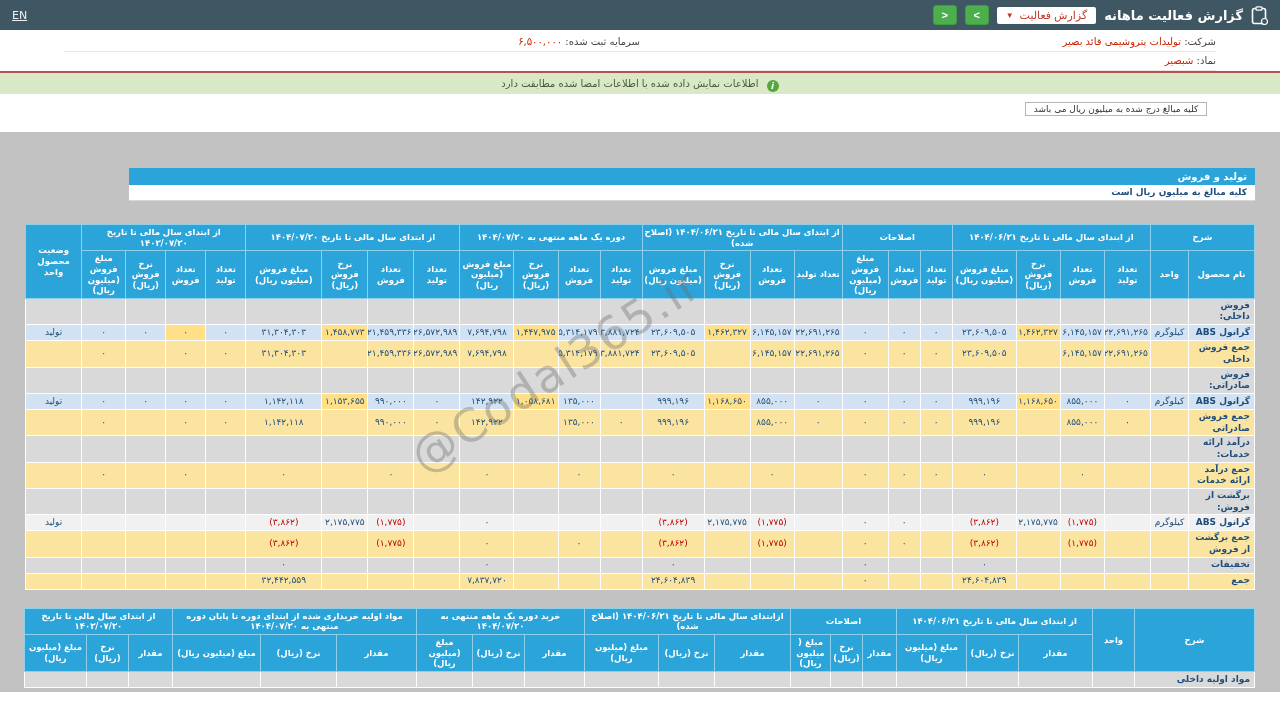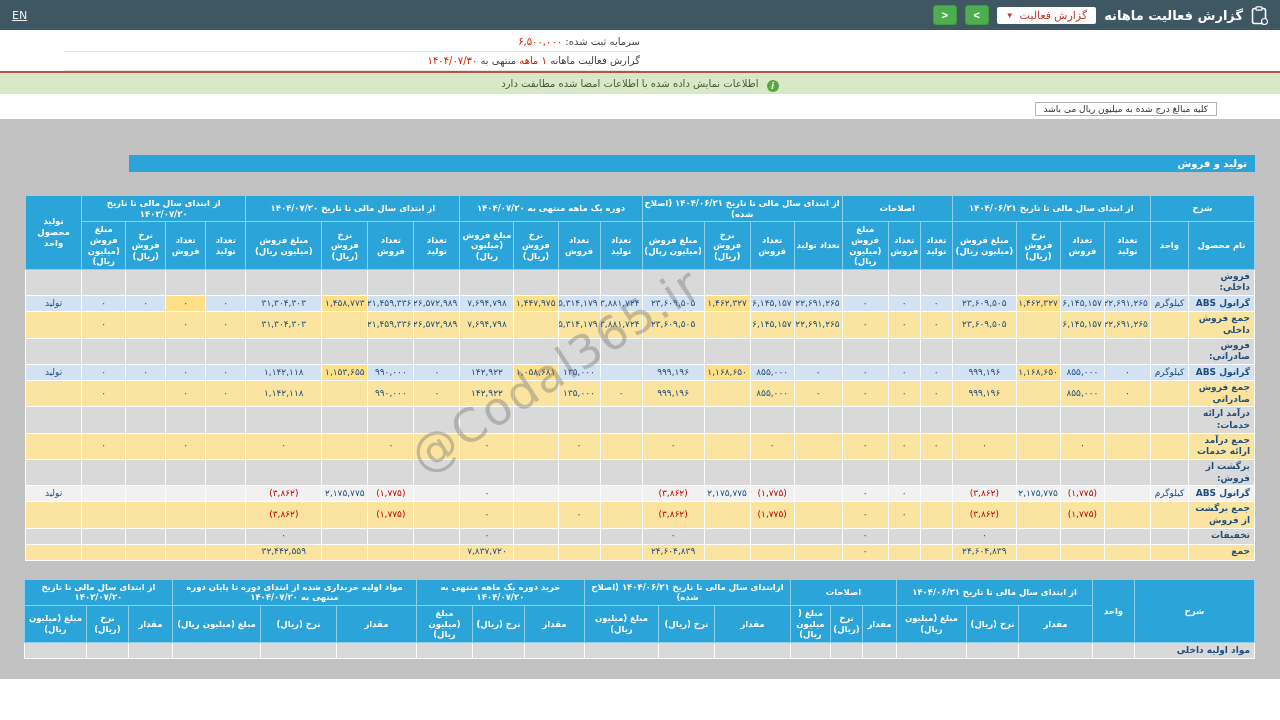--- a/index.html
+++ b/index.html
@@ -29,21 +29,21 @@
   .irow { height:19px; line-height:18px; border-bottom:1px solid #efe3e3;
     font-size:10px; color:#444; white-space:nowrap; overflow:hidden; }
   .irow .red { color:#cc2200; }
 
   .green-note { background:#d9e8c6; height:21px; line-height:21px; text-align:center;
     font-size:10px; color:#4a5a3a; }
   .gn-icon { display:inline-block; width:12px; height:12px; border-radius:50%;
     background:#55a839; color:#fff; font-size:9px; line-height:12px; font-weight:bold;
     text-align:center; vertical-align:-2px; margin-left:5px; font-style:italic; }
 
-  .note-row { background:#fff; padding:3px 0 3px; text-align:right; }
+  .note-row { background:#fff; padding:3px 0 16px; text-align:center; }
   .amount-note { display:inline-block; margin-left:0; margin-right:0;
     border:1px solid #b5b5b5; background:#fff; font-size:9px; color:#333;
     padding:1px 8px; margin-left:1015px; margin-right:63px; white-space:nowrap; }
 
   
   .canvas { background:#c2c2c2; padding:36px 25px 0; min-height:560px; }
   .tbl { width:1126px; }
   .tbar { background:#2ba4da; color:#fff; font-size:10px; font-weight:bold;
     padding:2px 8px; height:17px; line-height:13px; }
   .tsub { background:#fff; color:#1f4e7c; font-size:9px; font-weight:bold;
@@ -92,41 +92,43 @@
     </button>
     <button class="nav-btn">&gt;</button>
     <button class="nav-btn">&lt;</button>
   </div>
   <span class="en-link">EN</span>
 </div>
 
 <div class="info-wrap">
   <div class="info-grid" id="info-grid">
       <div class="info-col">
+        <div class="irow"><span>شرکت:  </span><span class="red">تولیدات پتروشیمی قائد بصیر</span></div>
+        <div class="irow"><span>نماد:  </span><span class="red">شبصیر</span></div>
       </div>
       <div class="info-col">
         <div class="irow"><span>سرمایه ثبت شده:  </span><span class="red">۶,۵۰۰,۰۰۰</span></div>
-        <div class="irow"><span>گزارش فعالیت ماهانه </span><span class="red">۱ ماهه</span><span> منتهی به </span><span class="red">۱۴۰۴/۰۷/۳۰</span></div>
       </div>
     </div>
 </div>
 
 <div class="green-note">
   <span class="gn-icon">i</span>
   <span>اطلاعات نمایش داده شده با اطلاعات امضا شده مطابقت دارد</span>
 </div>
 
 <div class="note-row">
   <span class="amount-note">کلیه مبالغ درج شده به میلیون ریال می باشد</span>
 </div>
 
 <div class="canvas">
 
   <div class="tbl">
     <div class="tbar">تولید و فروش</div>
+    <div class="tsub">کلیه مبالغ به میلیون ریال است</div>
     <div class="grid-gap"></div>
     <div id="tbl0">
         <table class="grid" dir="rtl">
           <colgroup>
             <col style="width: 66px;">
             <col style="width: 38px;">
             <col style="width: 46px;">
             <col style="width: 44px;">
             <col style="width: 44px;">
             <col style="width: 64px;">
@@ -153,21 +155,21 @@
           </colgroup>
           <thead>
             <tr>
               <th colspan="2">شرح</th>
               <th colspan="4">از ابتدای سال مالی تا تاریخ ۱۴۰۴/۰۶/۳۱</th>
               <th colspan="3">اصلاحات</th>
               <th colspan="4">از ابتدای سال مالی تا تاریخ ۱۴۰۴/۰۶/۳۱ (اصلاح شده)</th>
               <th colspan="4">دوره یک ماهه منتهی به ۱۴۰۴/۰۷/۳۰</th>
               <th colspan="4">از ابتدای سال مالی تا تاریخ ۱۴۰۴/۰۷/۳۰</th>
               <th colspan="4">از ابتدای سال مالی تا تاریخ ۱۴۰۳/۰۷/۳۰</th>
-              <th rowspan="2">تولید محصول واحد</th>
+              <th rowspan="2">وضعیت محصول واحد</th>
             </tr>
             <tr>
               <th>نام محصول</th>
               <th>واحد</th>
               <th>تعداد تولید</th>
               <th>تعداد فروش</th>
               <th>نرخ فروش (ریال)</th>
               <th>مبلغ فروش (میلیون ریال)</th>
               <th>تعداد تولید</th>
               <th>تعداد فروش</th>

